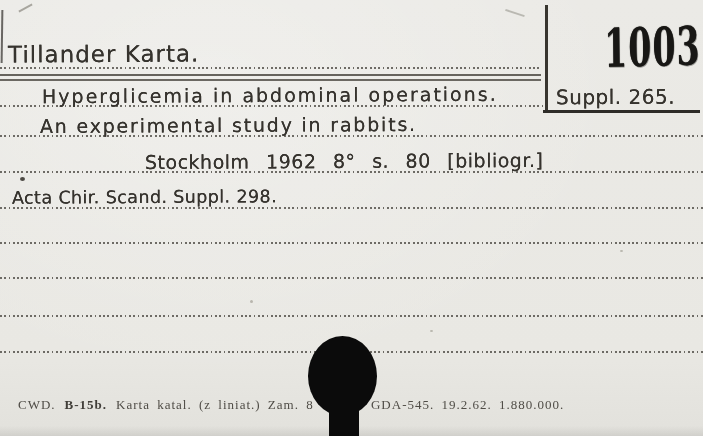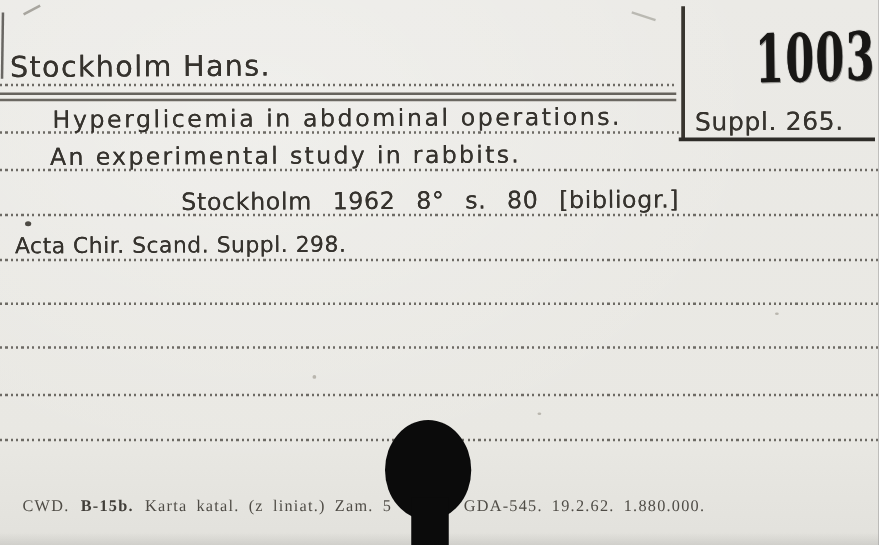--- a/index.html
+++ b/index.html
@@ -96,30 +96,30 @@
   <div class="dotted" style="left:0;top:242px;width:703px;"></div>
   <div class="dotted" style="left:0;top:277px;width:703px;"></div>
   <div class="dotted" style="left:0;top:315px;width:703px;"></div>
   <div class="dotted" style="left:0;top:351px;width:703px;"></div>
 
   <div class="v-divider"></div>
   <div class="suppl-underline"></div>
   <div class="stamp">1003</div>
   <div class="hw suppl-note">Suppl. 265.</div>
 
-  <div class="hw author">Stockholm Hans.</div>
+  <div class="hw author">Tillander Karta.</div>
   <div class="hw title">Hyperglicemia in abdominal operations.</div>
   <div class="hw subtitle">An experimental study in rabbits.</div>
   <div class="hw imprint">Stockholm 1962 8° s. 80 [bibliogr.]</div>
   <div class="hw series">Acta Chir. Scand. Suppl. 298.</div>
 
   <div class="footer">
     <span class="seg">CWD.</span>
     <span class="seg bold">B-15b.</span>
-    <span class="seg">Karta katal. (z liniat.) Zam. 5</span>
+    <span class="seg">Karta katal. (z liniat.) Zam. 8</span>
     <span class="gap"></span>
     <span class="seg">P. GDA-545. 19.2.62. 1.880.000.</span>
   </div>
 
   <div class="hole-circle"></div>
   <div class="hole-stem"></div>
 
   <div class="edge-left"></div>
   <div class="mark-topleft"></div>
   <div class="mark-topright"></div>

